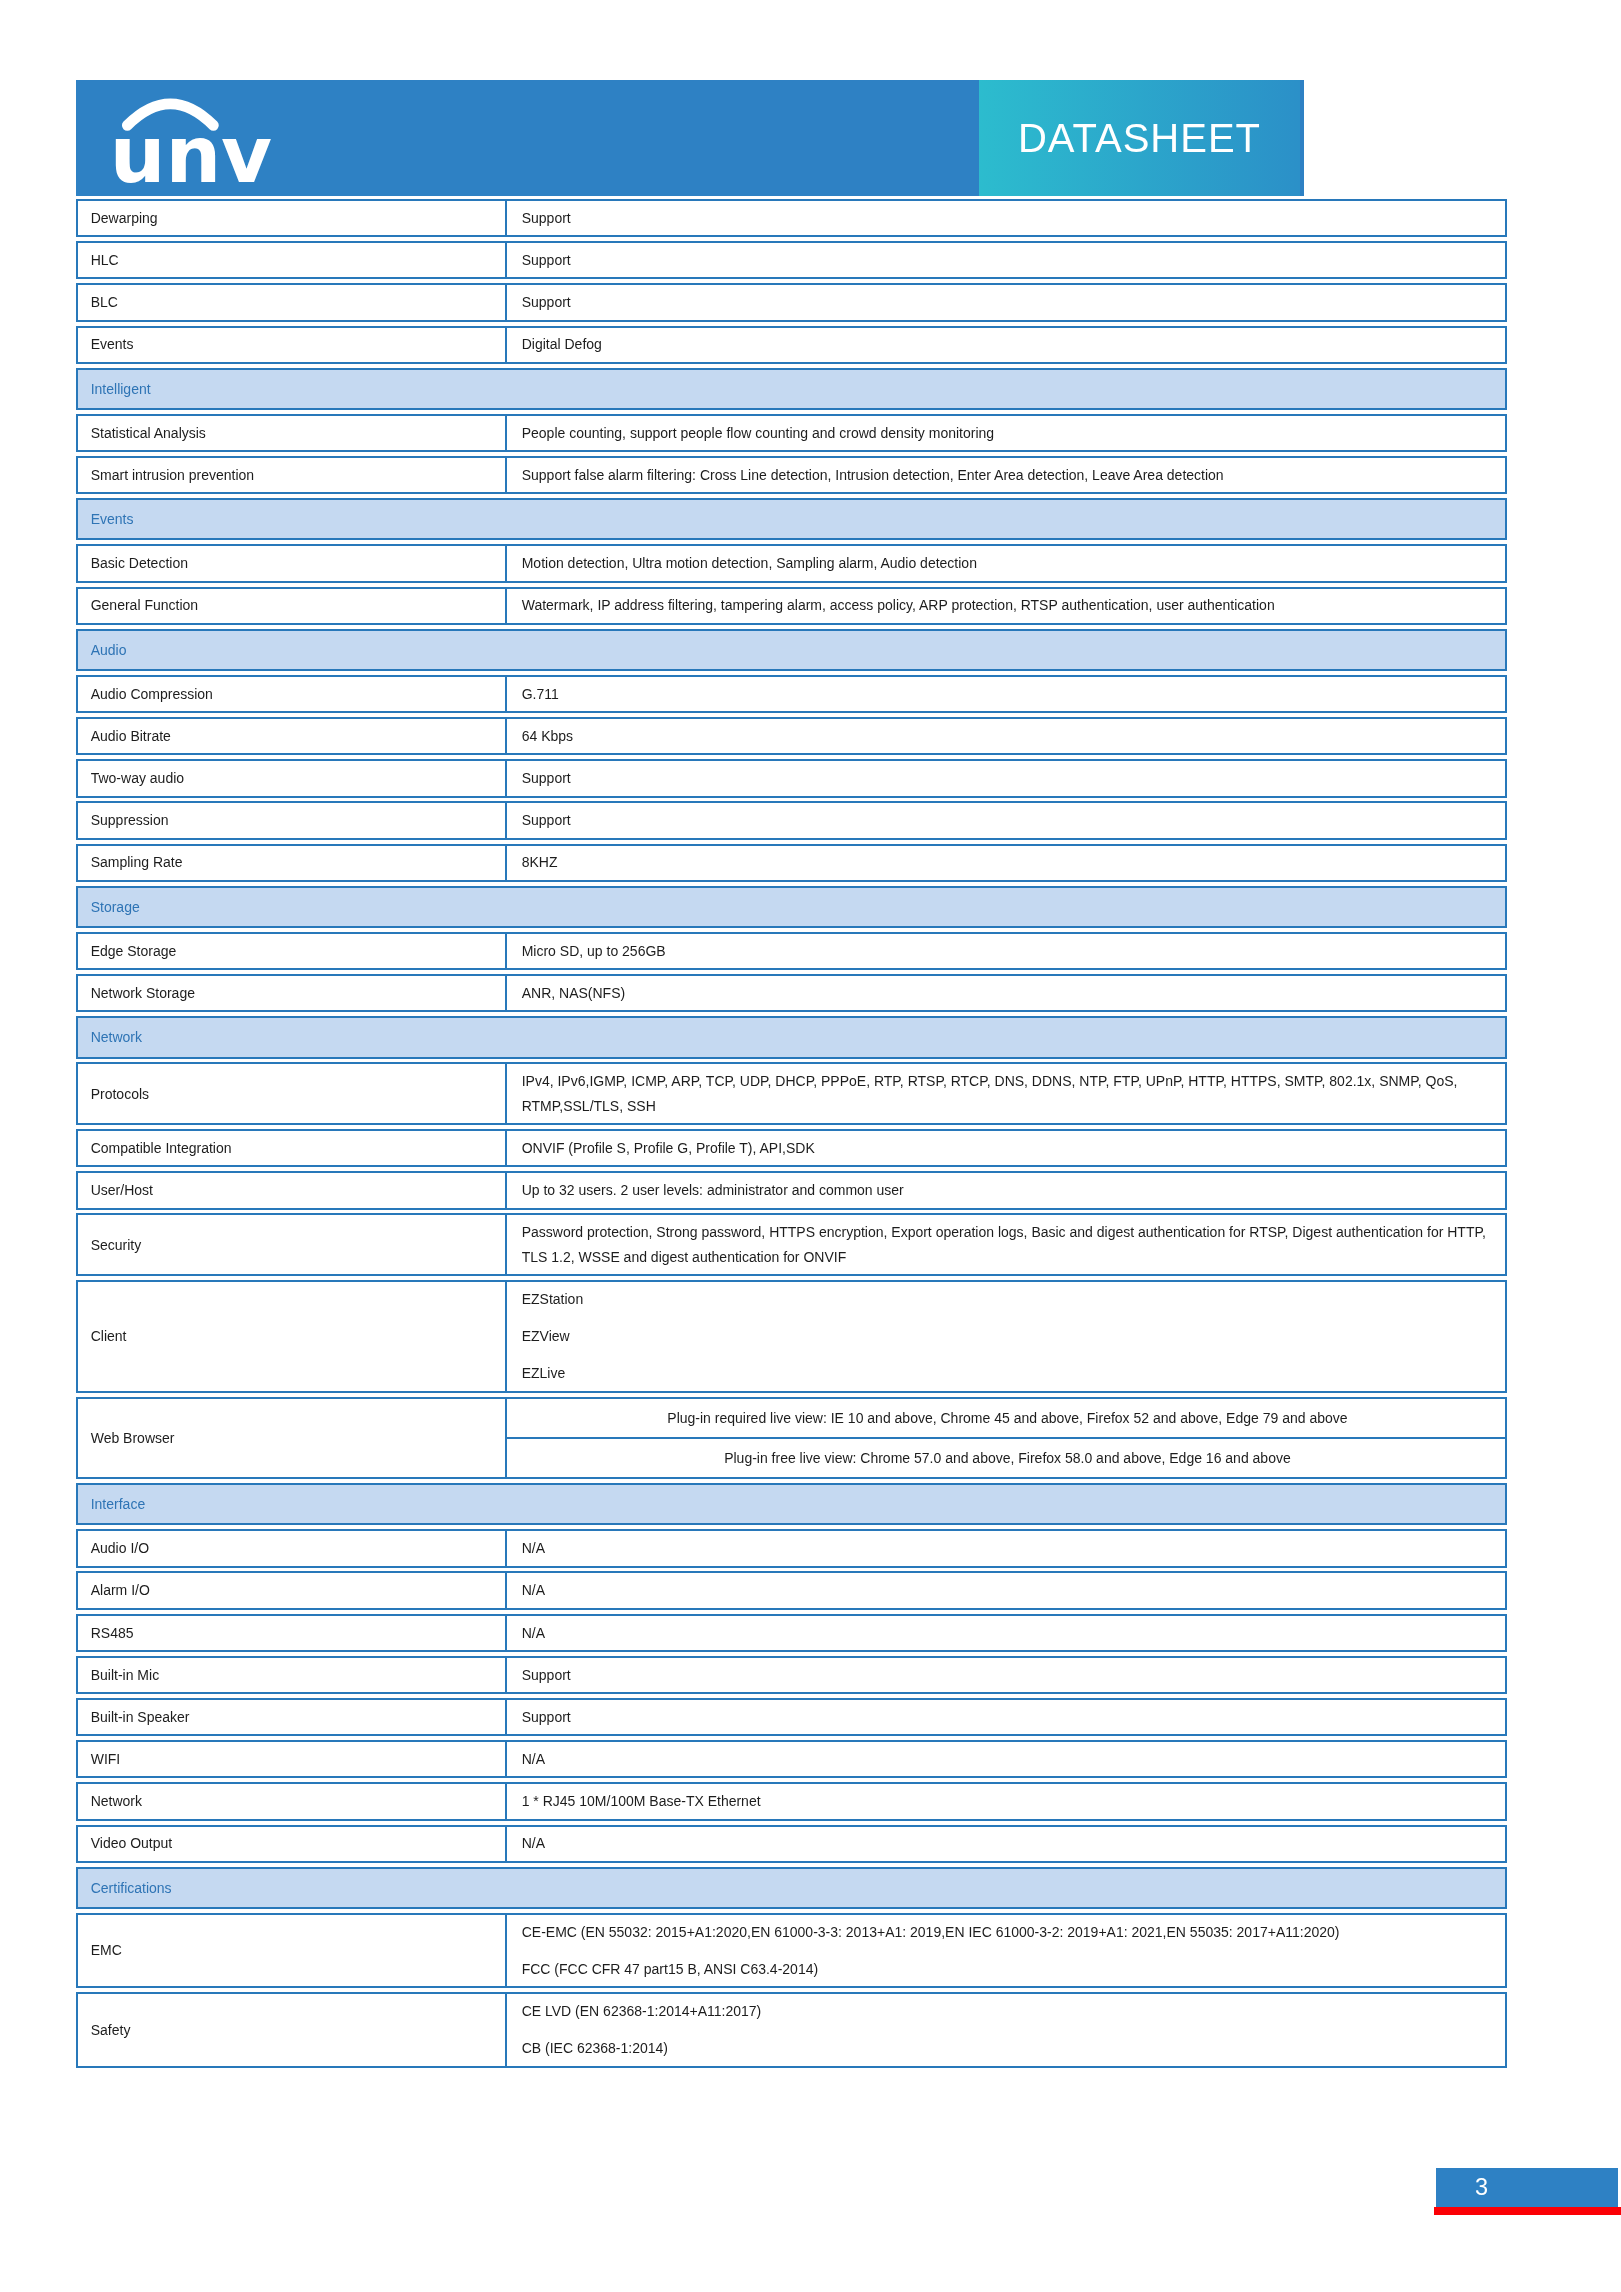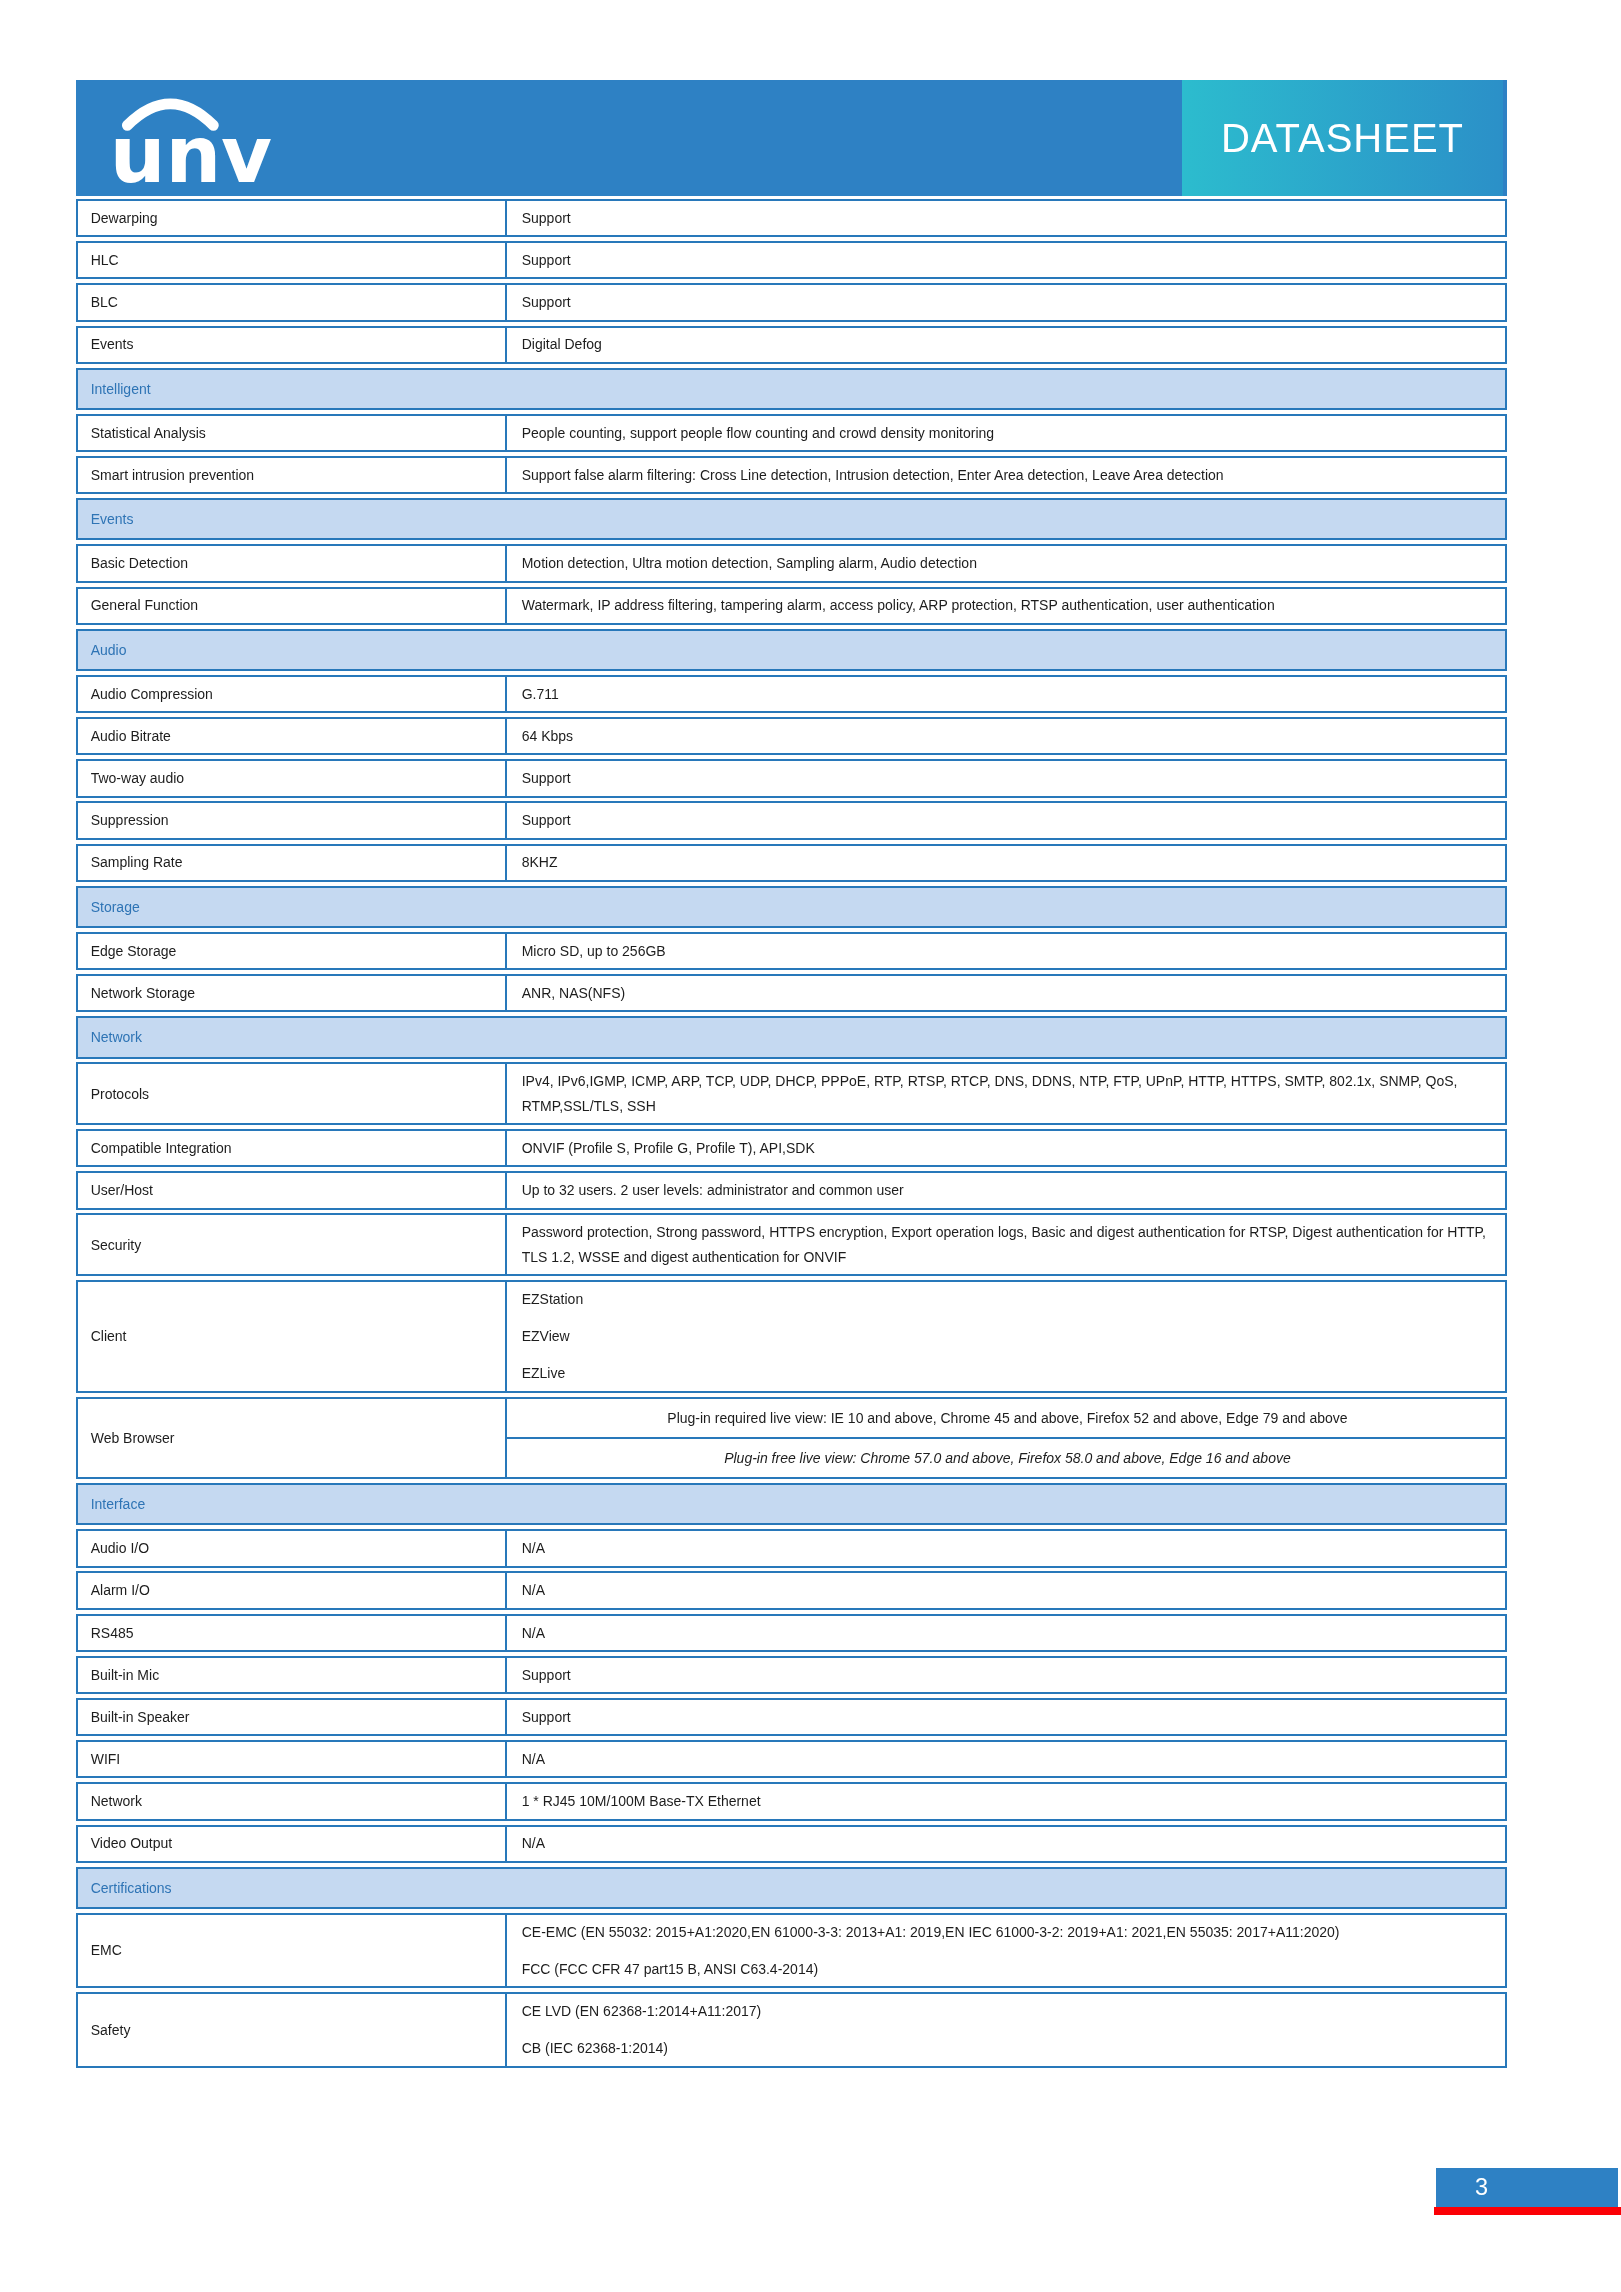--- a/index.html
+++ b/index.html
@@ -11,21 +11,21 @@
   }
   *{box-sizing:border-box;}
   html,body{margin:0;padding:0;background:#e8e8e8;}
   .page{
     position:relative;width:1621px;height:2293px;background:#ffffff;
     font-family:"Liberation Sans",sans-serif;color:var(--ink);
     overflow:hidden;margin:0 auto;
   }
   
   .header{
-    position:absolute;left:76px;top:80px;width:1431px;height:116px;
+    position:absolute;left:76px;top:80px;width:1228px;height:116px;
     background:var(--headblue);
   }
   .logo{position:absolute;left:19.6px;top:11.8px;}
   .banner{
     position:absolute;right:4px;top:0;width:321px;height:116px;
     background:linear-gradient(90deg,#2CBCCE 0%,#2B90C8 100%);
     display:flex;align-items:center;justify-content:center;
   }
   .banner .banner-text{
     color:#fff;font-size:40px;font-weight:400;letter-spacing:1px;
@@ -38,21 +38,21 @@
   .cell{display:flex;flex-direction:column;justify-content:center;}
   .cell.label{
     width:429px;flex:0 0 429px;border-right:2px solid var(--border);
     padding:4.9px 9.8px 4.9px 12.7px;
   }
   .cell.value{flex:1;padding:4.9px 11.8px 4.9px 14.7px;}
   .cell.value.split{padding:0;text-align:center;}
   .vp{margin:0;line-height:24.5px;}
   .vp + .vp{margin-top:12.7px;}
   .subcell{padding:6.9px 11.8px 6.9px 14.7px;display:flex;flex-direction:column;justify-content:center;}
-  .subcell + .subcell{border-top:2px solid var(--border);font-style:italic;}
+  .subcell + .subcell{border-top:2px solid var(--border);}
   .section-row{
     border:2px solid var(--border);background:var(--sectionbg);
     margin-bottom:3.9px;padding:6.9px 9.8px 6.9px 12.7px;
   }
   .section-title{color:var(--sectiontext);line-height:24.5px;}
   
   .footer-box{
     position:absolute;left:1436px;top:2168px;width:182px;height:39px;
     background:var(--headblue);color:#fff;display:flex;align-items:center;
     font-size:23.5px;padding-left:39px;

